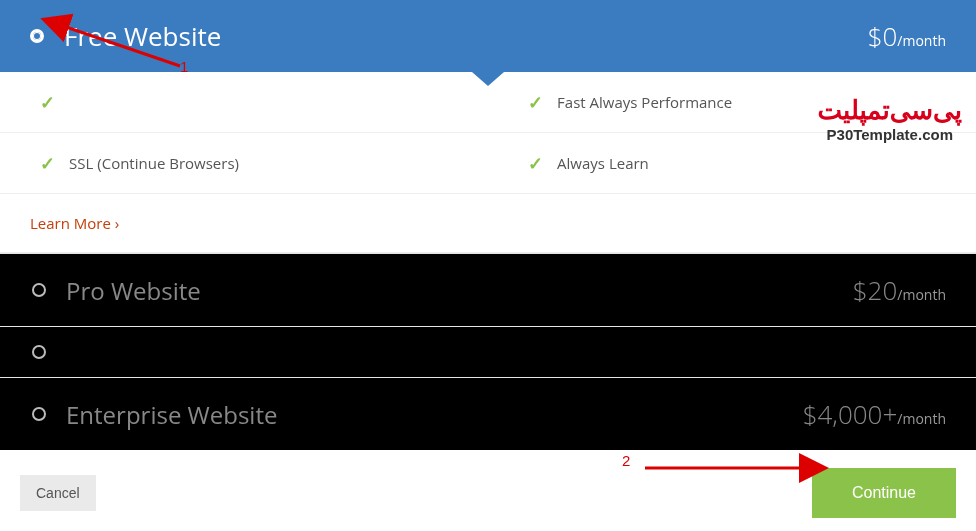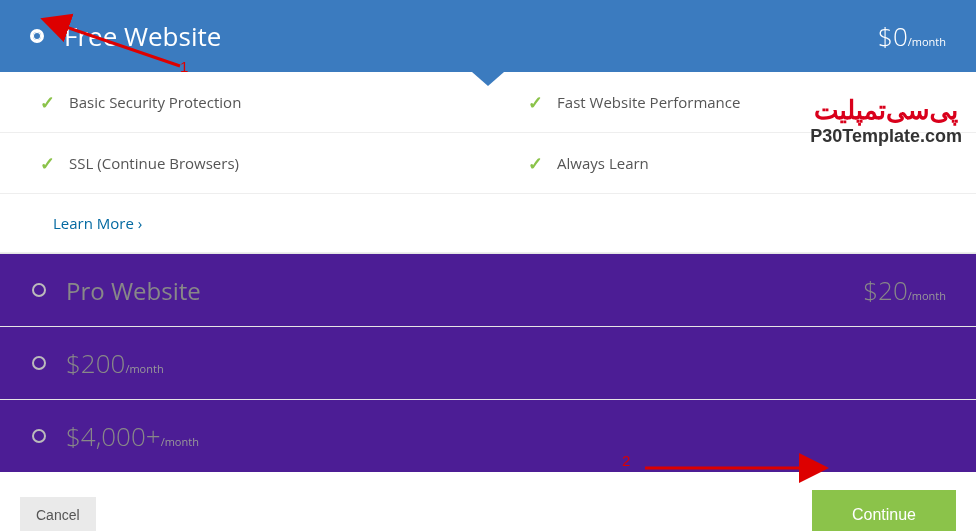--- a/index.html
+++ b/index.html
@@ -17,21 +17,21 @@
       display: flex;
       align-items: center;
       padding: 18px 30px;
       position: relative;
     }
     .plan-header.selected {
       background: #3b7bbf;
       color: #fff;
     }
     .plan-header.collapsed {
-      background: #4c1d95;
+      background: #000000;
       color: #888;
       border-top: 1px solid #e5e5e5;
       padding-left: 32px;
     }
     .radio {
       width: 14px;
       height: 14px;
       border-radius: 50%;
       margin-right: 20px;
       flex-shrink: 0;
@@ -58,21 +58,21 @@
       font-size: 26px;
       font-weight: 400;
       flex: 1;
     }
     .plan-header.collapsed .plan-name { font-size: 24px; }
     .plan-price {
       font-size: 26px;
       font-weight: 300;
     }
     .plan-price .per {
-      font-size: 11px;
+      font-size: 14px;
       font-weight: 400;
     }
     .plan-header.collapsed .plan-price { color: #888; text-align: right; }
     .plan-header.collapsed .plan-price .per { color: #999; }
 
     .triangle {
       position: absolute;
       top: 100%;
       left: 50%;
       transform: translateX(-50%);
@@ -101,24 +101,23 @@
       color: #8bc34a;
       font-size: 18px;
       margin-right: 14px;
       font-weight: bold;
     }
     .learn-row {
       padding: 18px 30px;
       border-bottom: 1px solid #eee;
     }
     .learn-link {
-      color: #0369a1;
+      color: #c2410c;
       font-size: 15px;
       text-decoration: none;
-      margin-left: 23px;
     }
 
     .actions {
       display: flex;
       justify-content: space-between;
       align-items: center;
       padding: 18px 20px 18px 20px;
       background: #fff;
     }
     .btn-cancel {
@@ -163,46 +162,45 @@
       font-family: Arial, sans-serif;
       font-weight: 900;
       font-size: 26px;
       color: #d9001b;
       letter-spacing: -1px;
       text-align: center;
     }
     .watermark .domain {
       font-family: Arial, sans-serif;
       font-weight: 700;
-      font-size: 18px;
+      font-size: 15px;
       color: #333;
     }
   </style>
 </head>
 <body>
 
 <div class="container">
 
   <div class="plan-header selected">
     <span class="radio selected"></span>
     <span class="plan-name">Free Website</span>
     <span class="plan-price">
       <span>$0</span><span class="per">/month</span>
     </span>
     <span class="triangle"></span>
   </div>
 
   <div class="features">
     <div class="feature">
       <span class="check">✓</span>
-      <span>Basic Security Protection</span>
-    </div>
-    <div class="feature">
-      <span class="check">✓</span>
-      <span>Fast Website Performance</span>
+    </div>
+    <div class="feature">
+      <span class="check">✓</span>
+      <span>Fast Always Performance</span>
     </div>
     <div class="feature">
       <span class="check">✓</span>
       <span>SSL (Continue Browsers)</span>
     </div>
     <div class="feature">
       <span class="check">✓</span>
       <span>Always Learn</span>
     </div>
   </div>
@@ -213,26 +211,24 @@
 
   <div class="plan-header collapsed">
     <span class="radio unselected"></span>
     <span class="plan-name">Pro Website</span>
     <span class="plan-price">
       <span>$20</span><span class="per">/month</span>
     </span>
   </div>
   <div class="plan-header collapsed">
     <span class="radio unselected"></span>
-    <span class="plan-price">
-      <span>$200</span><span class="per">/month</span>
-    </span>
   </div>
   <div class="plan-header collapsed">
     <span class="radio unselected"></span>
+    <span class="plan-name">Enterprise Website</span>
     <span class="plan-price">
       <span>$4,000+</span><span class="per">/month</span>
     </span>
   </div>
 
   <div class="actions">
     <button class="btn-cancel">Cancel</button>
     <button class="btn-continue">Continue</button>
   </div>
 

